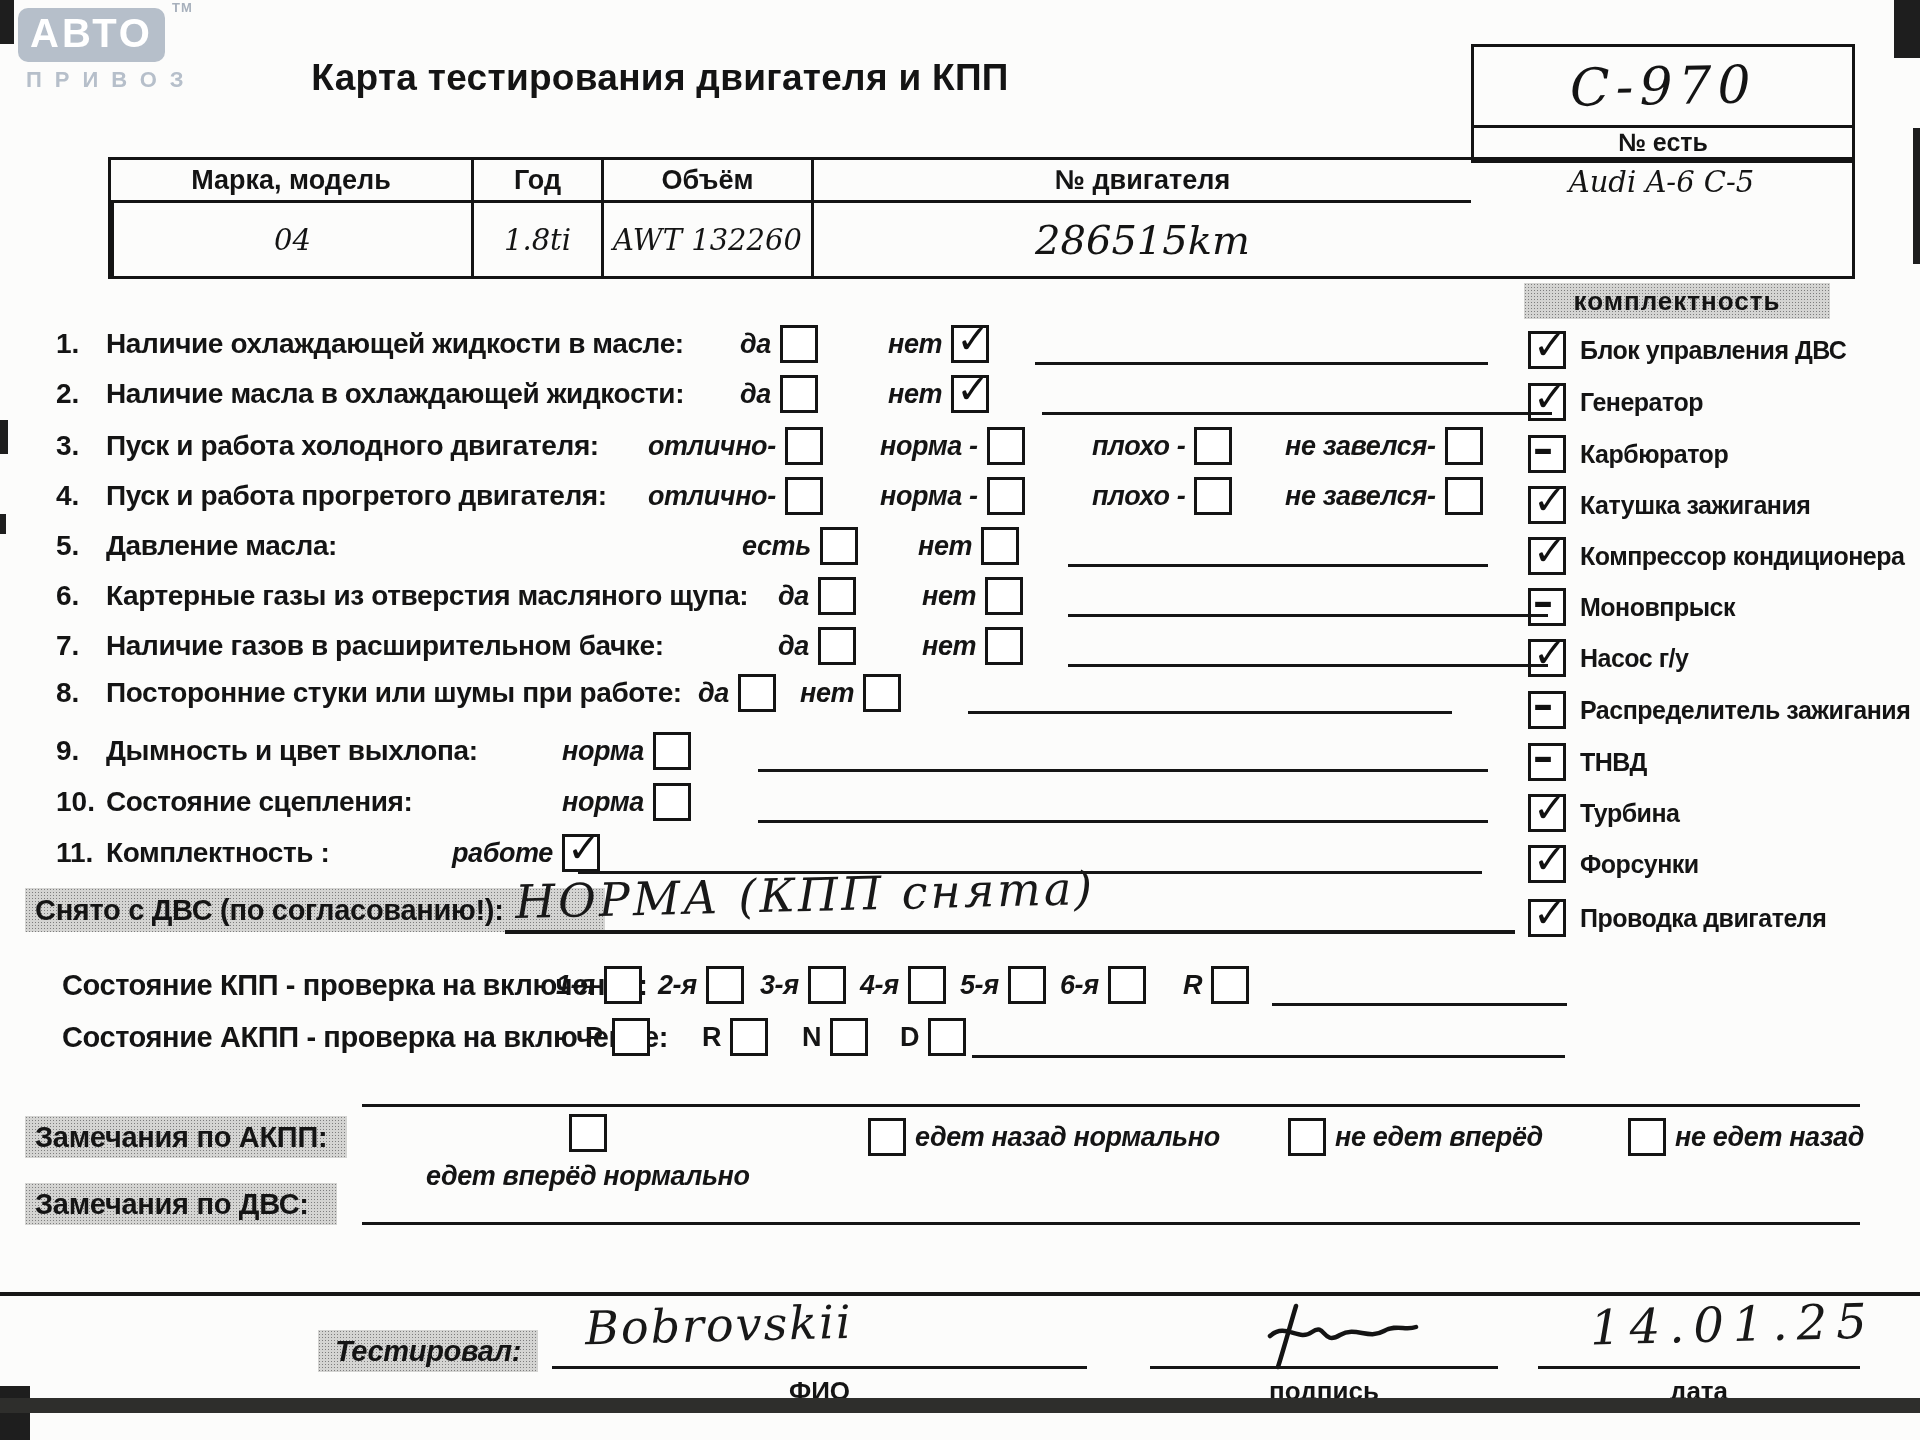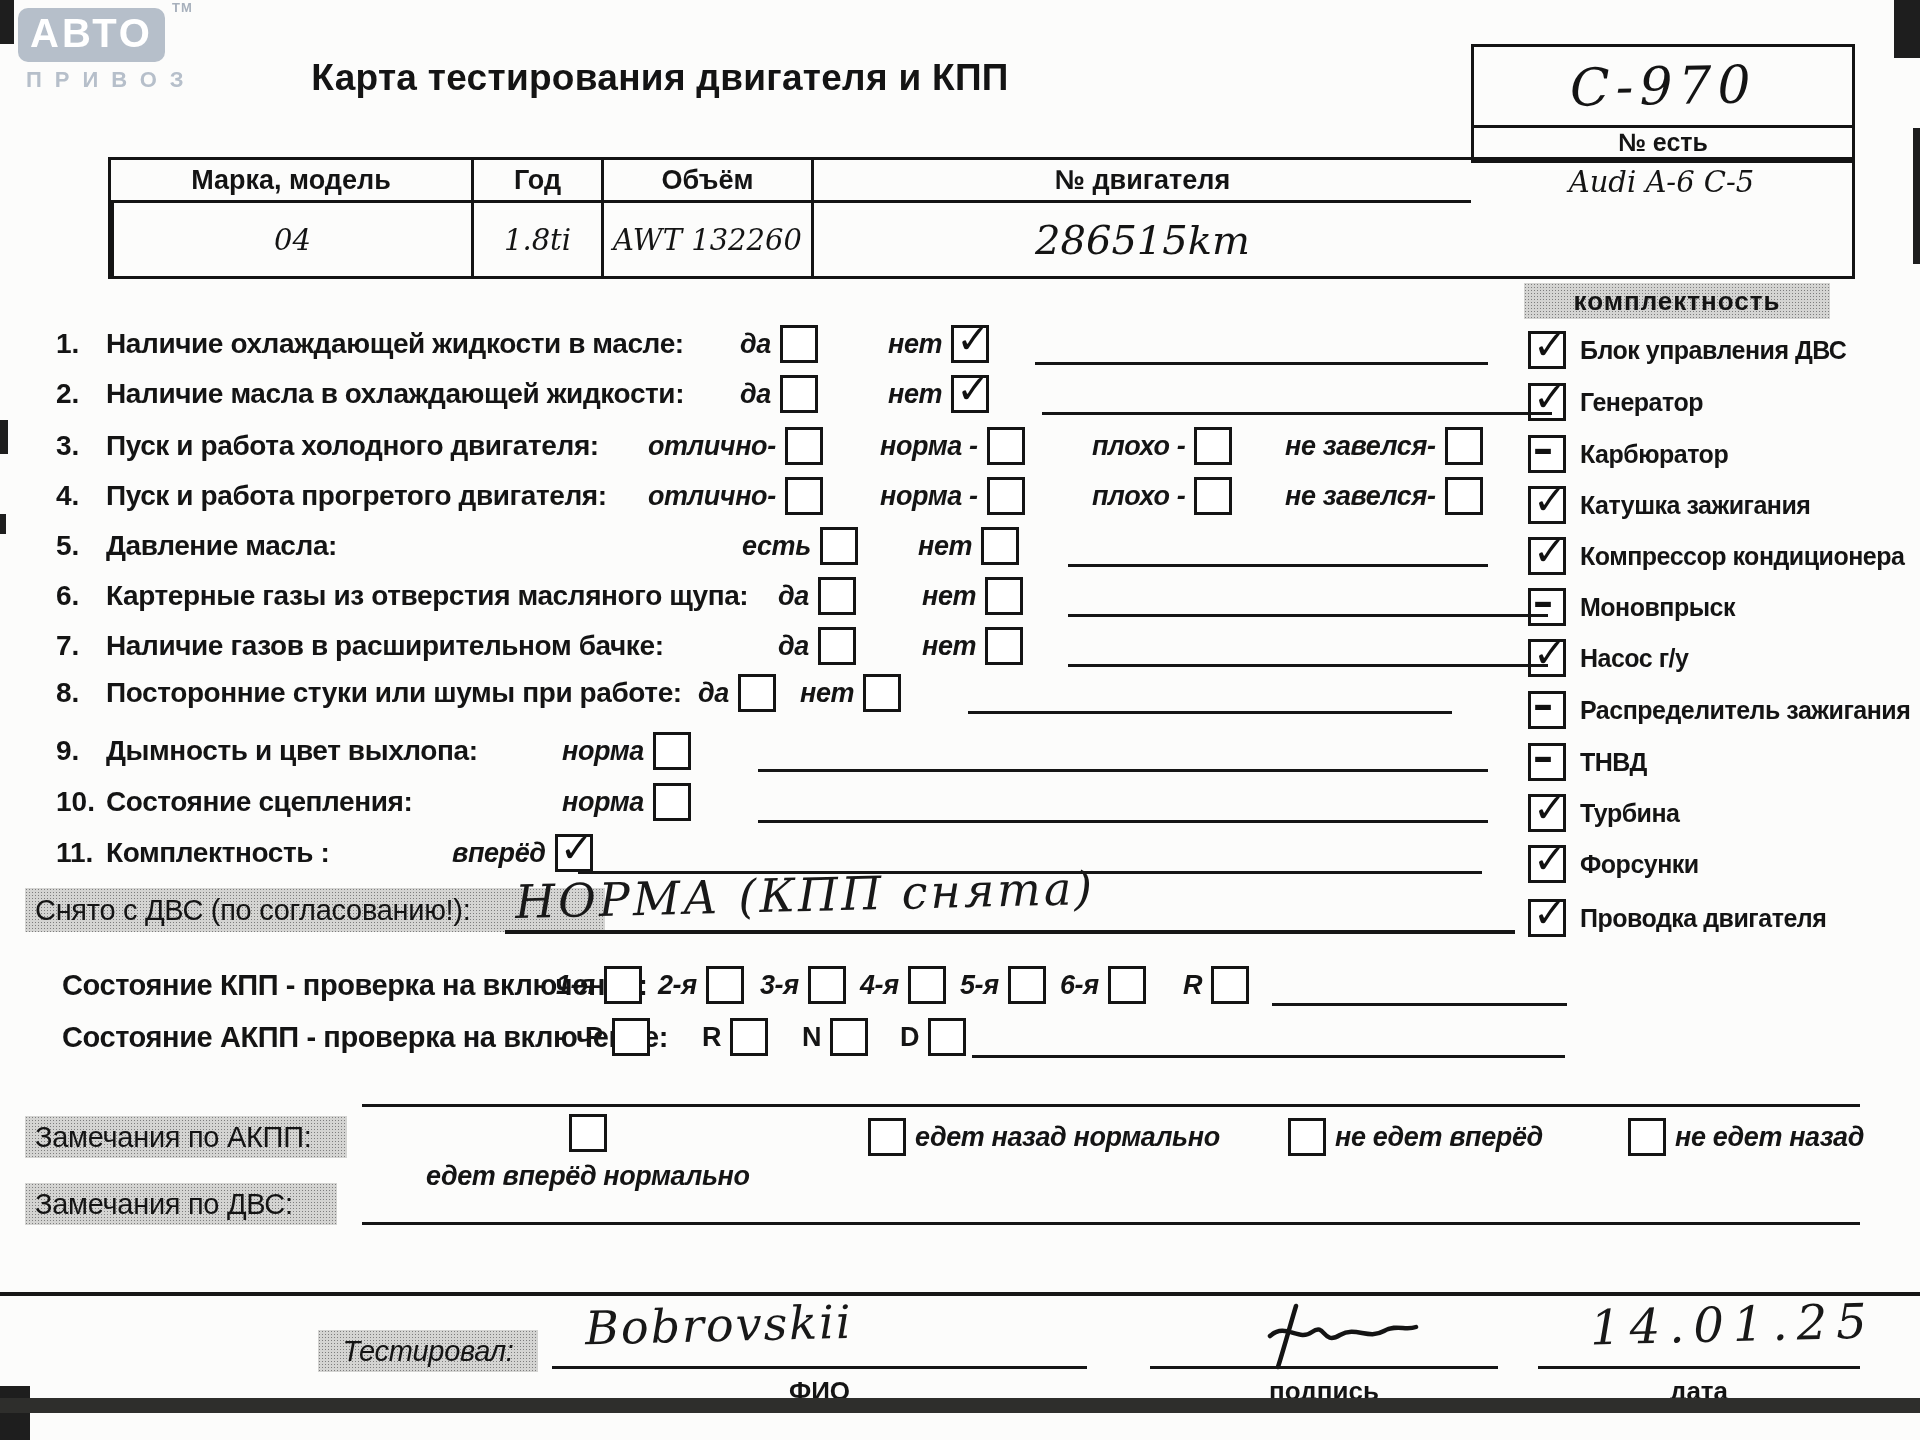--- a/index.html
+++ b/index.html
@@ -13,21 +13,21 @@
     color: #141414;
   }
   
   .artifact { position:absolute; background:#1e1e1e; }
   
   .gray-bar {
     background-color:#d4d4d2;
     background-image: radial-gradient(#7d7d7d 0.9px, transparent 1px);
     background-size: 3px 3px;
   }
-  .bar-label { display:flex; align-items:center; padding:0 10px; font-weight:400; font-size:29px; letter-spacing:-0.3px; }
+  .bar-label { display:flex; align-items:center; padding:0 10px; font-weight:700; font-size:29px; letter-spacing:-0.3px; }
   .italic { font-style: italic; }
   
   .hw {
     position:absolute;
     font-family:"DejaVu Serif", serif;
     font-style:italic;
     color:#181818;
     white-space:nowrap;
   }
   .tilt { transform: rotate(-1.4deg); }
@@ -369,21 +369,21 @@
           <span class="mark"></span>
         </span>
       </span>
     <span class="line" style="left:758px;width:730px;"></span>
   </div>
 
   <div class="row" style="top:830px;">
     <span class="num">11.</span>
     <span class="rlabel">Комплектность :</span>
     <span class="opt" style="left:452px;">
-        <span class="olabel">вперёд</span>
+        <span class="olabel">работе</span>
         <span class="box">
           <span class="mark">✓</span>
         </span>
       </span>
     <span class="line" style="left:578px;width:904px;"></span>
   </div>
 
   <div class="gray-bar bar-label" style="position:absolute;left:25px;top:888px;width:580px;height:44px;">Снято с ДВС (по согласованию!):</div>
   <div class="hw tilt" style="left:515px;top:868px;font-size:46px;letter-spacing:3px;">НОРМА   (КПП снята)</div>
   <div class="xline" style="left:505px;top:930px;width:1010px;border-bottom-width:4px;"></div>

